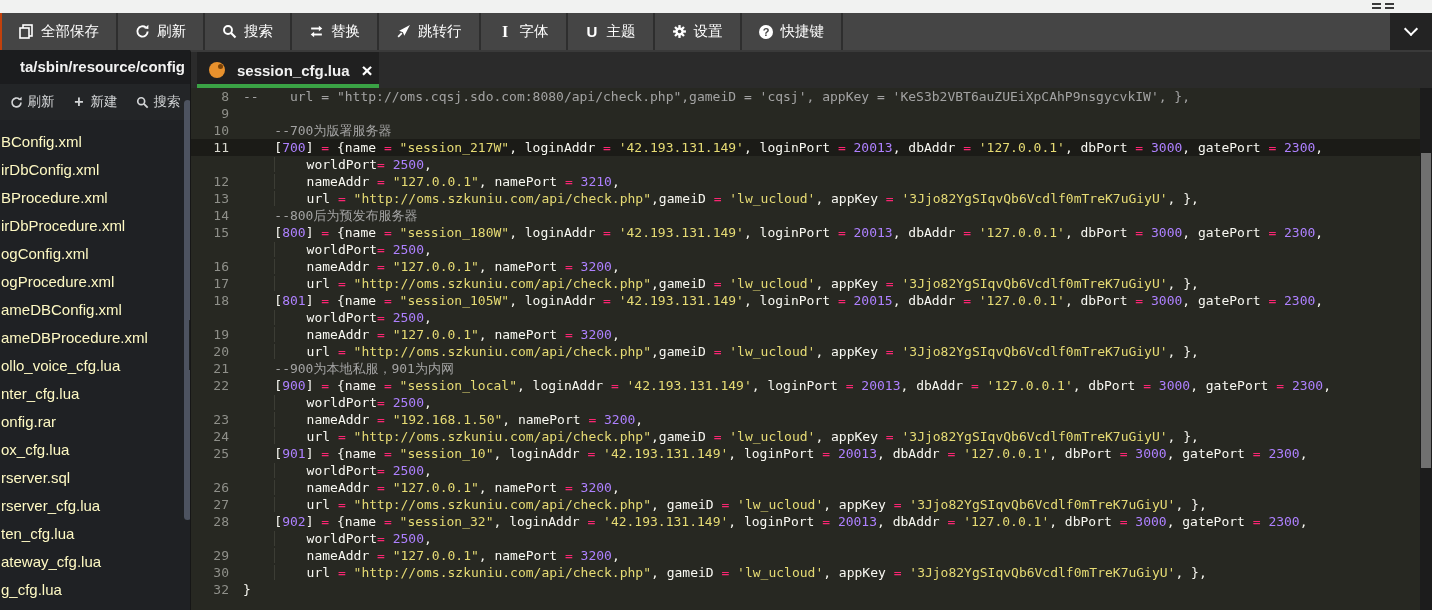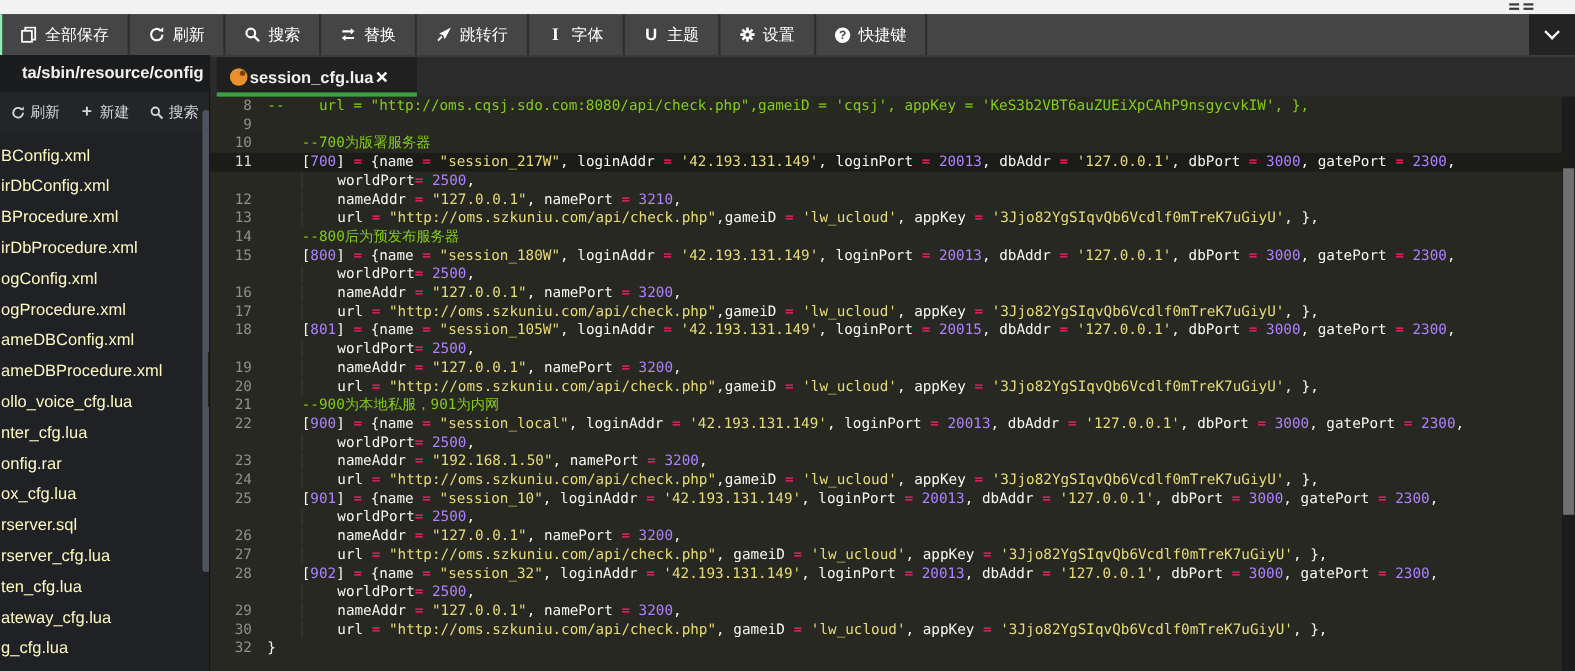--- a/index.html
+++ b/index.html
@@ -11,21 +11,21 @@
   #top-strip { left:0; top:0; width:1432px; height:13px; background:#f1f2f1; }
   .strip-mark { position:absolute; top:3px; width:9px; height:6px;
                 border-top:2px solid #3a3a3a; border-bottom:2px solid #3a3a3a; }
 
   
   #toolbar { left:0; top:13px; width:1432px; height:37px; background:#454545;
              display:flex; align-items:stretch; }
   .tb-btn { display:flex; align-items:center; gap:7px; padding:0 17px;
             border-right:2px solid #2e2e2e; color:#fff; font-size:14.5px;
             cursor:pointer; white-space:nowrap; }
-  .tb-btn:first-child { border-left:2px solid #86efac; }
+  .tb-btn:first-child { border-left:2px solid #c2410c; }
   .tb-ico { width:15px; height:15px; display:inline-flex; align-items:center;
             justify-content:center; flex:none; }
   .txt-ico { color:#fff; font-weight:bold; font-size:14px; line-height:1; }
   .serif-ico { font-family:"Liberation Serif","DejaVu Serif",serif; font-size:16px; }
   .q-ico { width:14px; height:14px; border-radius:50%; background:#fff; color:#454545;
            font-size:11px; font-weight:bold; display:inline-flex; align-items:center;
            justify-content:center; }
   #toolbar-caret { left:1390px; top:13px; width:42px; height:37px; background:#232323;
                    display:flex; align-items:center; justify-content:center; cursor:pointer; }
   .chev-down { width:10px; height:10px; border-right:2.5px solid #fff;
@@ -48,21 +48,21 @@
                        background:#4d5360; border-radius:4px; cursor:pointer; }
   #collapse-handle { left:189px; top:320px; width:21px; height:50px;
                      background:rgba(16,17,15,0.75); border-radius:0 26px 26px 0;
                      display:flex; align-items:center; justify-content:center;
                      color:#e8e8e8; font-size:17px; font-weight:bold; cursor:pointer; }
 
   
   #tabbar { left:190px; top:50px; width:1242px; height:38px; background:#2b2b2b;
             border-top:2px solid #3a3a3a; border-left:1px solid #161616; }
   #tab-active { position:absolute; left:6px; top:0; width:182px; height:36px;
-                background:#202020; display:flex; align-items:center; gap:2px;
+                background:#202020; display:flex; align-items:center; gap:12px;
                 padding:0 12px; cursor:pointer; }
   #tab-underline { position:absolute; left:6px; top:32px; width:182px; height:4px;
                    background:#3aa245; }
   .lua-icon { width:16px; height:16px; border-radius:50%; background:#e8912d;
               position:relative; flex:none; }
   .lua-icon::after { content:""; position:absolute; right:2px; top:2px; width:5px;
                      height:5px; border-radius:50%; background:#7a4206; }
   #tab-label { color:#f0f0f0; font-size:15px; font-weight:bold; white-space:nowrap; }
   .tab-close { color:#fff; font-size:19px; font-weight:bold; line-height:1;
                cursor:pointer; }
@@ -71,21 +71,21 @@
   #editor { left:190px; top:88px; width:1230px; height:522px; background:#272822;
             border-left:1px solid #161616; overflow:hidden; cursor:text; }
   .ed-row { display:flex; height:17px; line-height:17px; position:relative;
             white-space:pre; font-family:"DejaVu Sans Mono","Liberation Mono",monospace;
             font-size:13px; }
   .ed-row.active { background:rgba(0,0,0,0.30);align-items:flex-end; }
   .gut { width:52px; flex:none; text-align:right; padding-right:14px; color:#8f908a;
          user-select:none; }
   .ed-row.active .gut { color:#d8d8cf; }
   .code { position:relative; flex:1; overflow:hidden; }
-  .tk-cm { color:#84cc16; }
+  .tk-cm { color:#a3a3a3; }
   .tk-op { color:#f92672; }
   .tk-num { color:#ae81ff; }
   .tk-str { color:#e6db74; }
   .code, .tk-id { color:#f8f8f2; }
   .sel-box { position:absolute; top:0; height:17px; background:#55564c; z-index:0; }
   .code span { position:relative; z-index:1; }
   .guide { position:absolute; left:4ch; top:0; height:17px; width:0;
            border-left:1px solid #3c3d35; z-index:0; }
 
   

